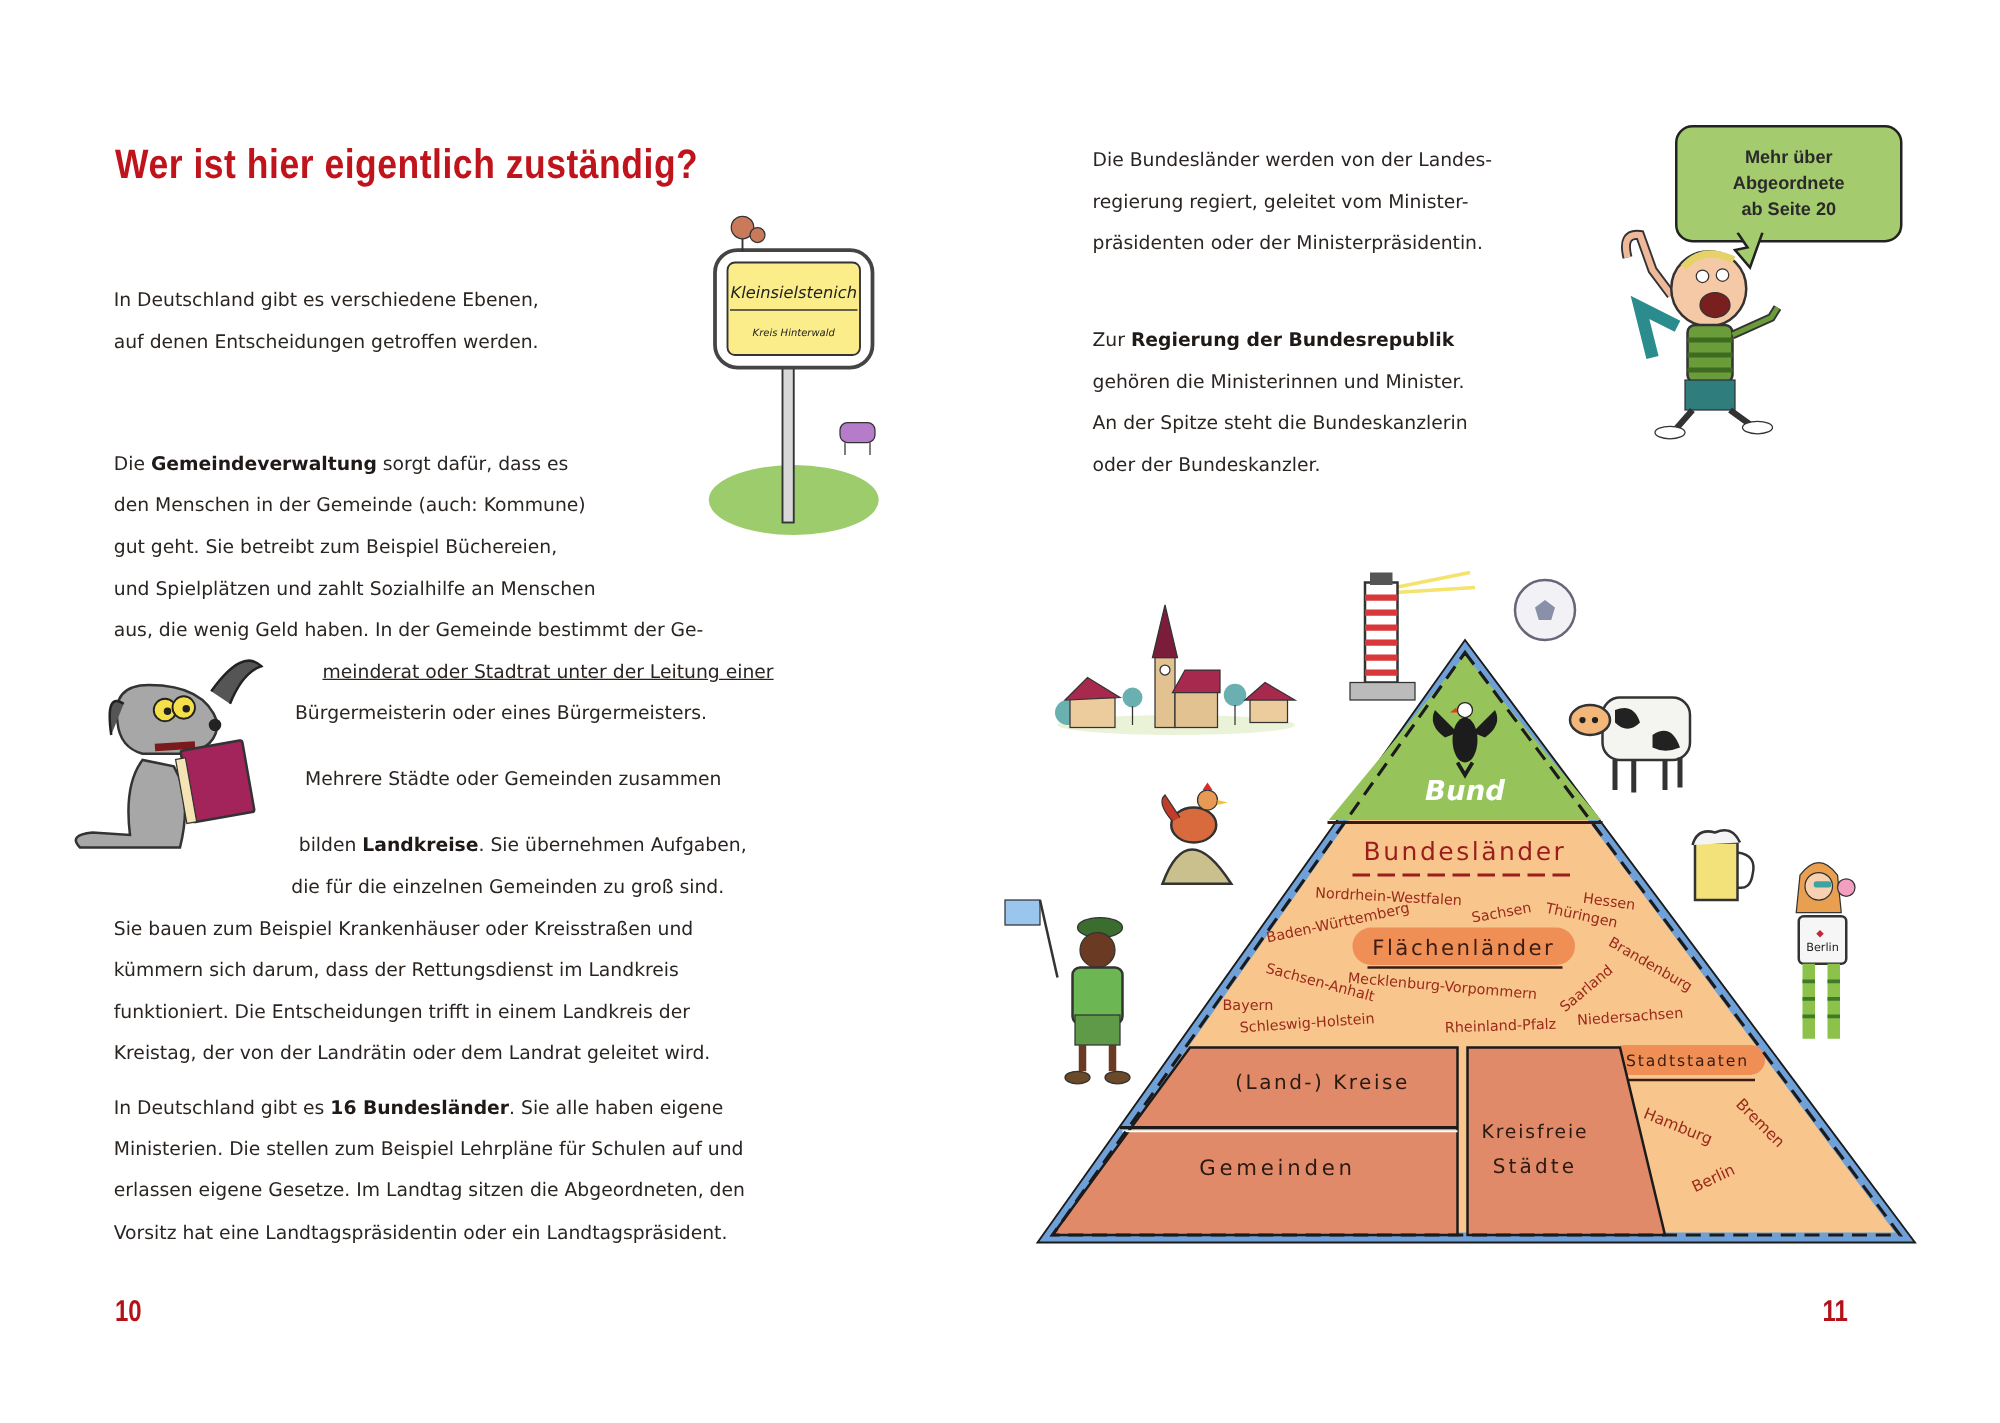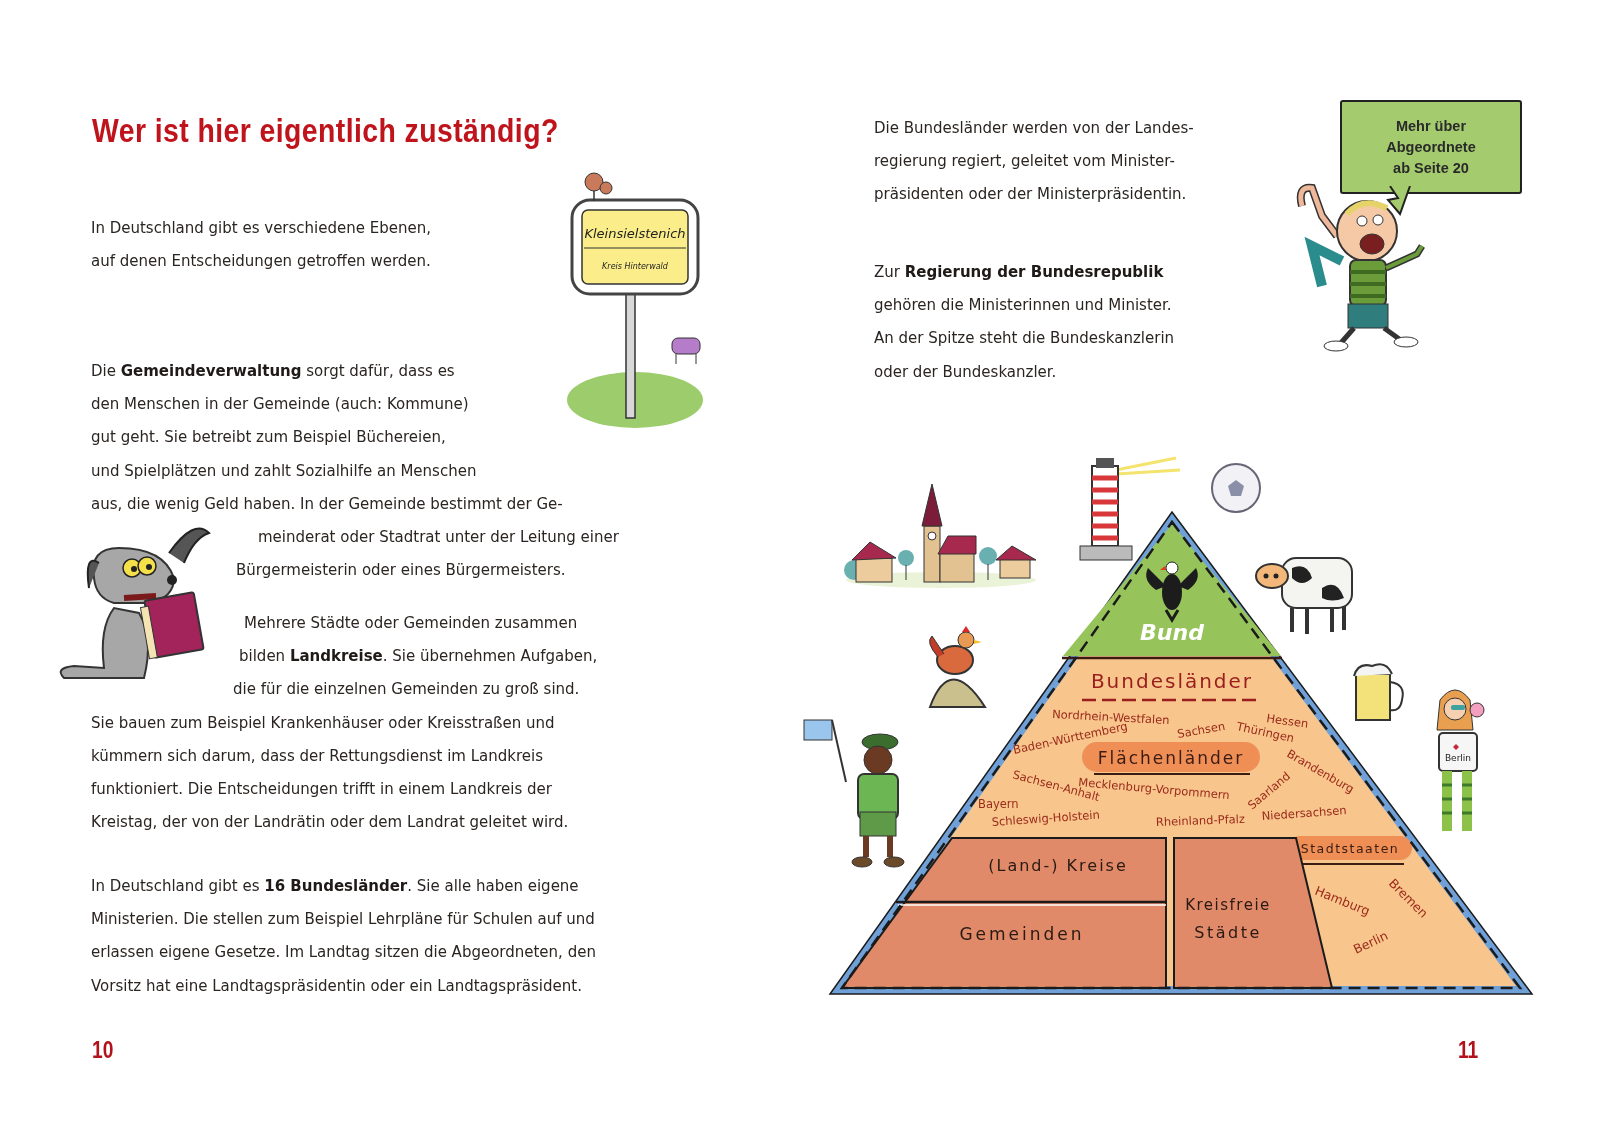--- a/index.html
+++ b/index.html
@@ -9,52 +9,52 @@
   .title { position:absolute; left:92px; top:112px; margin:0;
            font-family:"Liberation Sans Narrow","Liberation Sans", sans-serif;
            font-weight:700; font-size:33px; letter-spacing:0.5px; color:#c0141c;
            transform:scaleX(0.86); transform-origin:left top; }
   .para { position:absolute; font-size:15px; line-height:33.2px; margin:0; }
   .para b { font-weight:700; color:#1f1a17; }
   .line { display:block; white-space:nowrap; }
   .pagenum { position:absolute; top:1036px; font-family:"Liberation Sans", sans-serif;
              font-weight:700; font-size:24px; color:#b3121a; transform:scaleX(0.8); transform-origin:left top; }
   .bubble { position:absolute; left:1340px; top:100px; width:178px; height:90px;
-            background:#a4cc6e; border:2.5px solid #222; border-radius:3px;
+            background:#a4cc6e; border:2.5px solid #222; border-radius:14px;
             display:flex; align-items:center; justify-content:center; text-align:center;
             font-family:"Liberation Sans", sans-serif; font-weight:700; font-size:14.5px; line-height:21px; color:#2a2a2a; }
   .bubble span { display:block; }
   svg text { font-family:"DejaVu Sans", sans-serif; }
   .illus { position:absolute; }
 </style>
 </head>
 <body>
 
 <div class="spread">
 
   <h1 class="title">Wer ist hier eigentlich zuständig?</h1>
 
-  <p class="para" style="left:91px; top:212px;">
+  <p class="para" style="left:91px; top:224px;">
     <span class="line">In Deutschland gibt es verschiedene Ebenen,</span>
     <span class="line">auf denen Entscheidungen getroffen werden.</span>
   </p>
 
   <p class="para" style="left:91px; top:311px;margin-top:44px;">
     <span class="line"><span>Die </span><b>Gemeindeverwaltung</b><span> sorgt dafür, dass es</span></span>
     <span class="line">den Menschen in der Gemeinde (auch: Kommune)</span>
     <span class="line">gut geht. Sie betreibt zum Beispiel Büchereien,</span>
     <span class="line">und Spielplätzen und zahlt Sozialhilfe an Menschen</span>
     <span class="line">aus, die wenig Geld haben. In der Gemeinde bestimmt der Ge-</span>
-    <span class="line" style="padding-left:167px;">meinderat oder Stadtrat unter der Leitung einer</span>
+    <span class="line" style="padding-left:167px;text-decoration:underline;">meinderat oder Stadtrat unter der Leitung einer</span>
     <span class="line" style="padding-left:145px;">Bürgermeisterin oder eines Bürgermeisters.</span>
   </p>
 
   <p class="para" style="left:91px; top:607px;">
     <span class="line" style="padding-left:153px;">Mehrere Städte oder Gemeinden zusammen</span>
-    <span class="line" style="padding-left:148px;"><span>bilden </span><b>Landkreise</b><span>. Sie übernehmen Aufgaben,</span></span>
+    <span class="line" style="padding-left:148px;margin-top:20px;"><span>bilden </span><b>Landkreise</b><span>. Sie übernehmen Aufgaben,</span></span>
     <span class="line" style="padding-left:142px;">die für die einzelnen Gemeinden zu groß sind.</span>
     <span class="line">Sie bauen zum Beispiel Krankenhäuser oder Kreisstraßen und</span>
     <span class="line">kümmern sich darum, dass der Rettungsdienst im Landkreis</span>
     <span class="line">funktioniert. Die Entscheidungen trifft in einem Landkreis der</span>
     <span class="line">Kreistag, der von der Landrätin oder dem Landrat geleitet wird.</span>
   </p>
 
   <p class="para" style="left:91px; top:870px;">
     <span class="line"><span>In Deutschland gibt es </span><b>16 Bundesländer</b><span>. Sie alle haben eigene</span></span>
     <span class="line">Ministerien. Die stellen zum Beispiel Lehrpläne für Schulen auf und</span>

